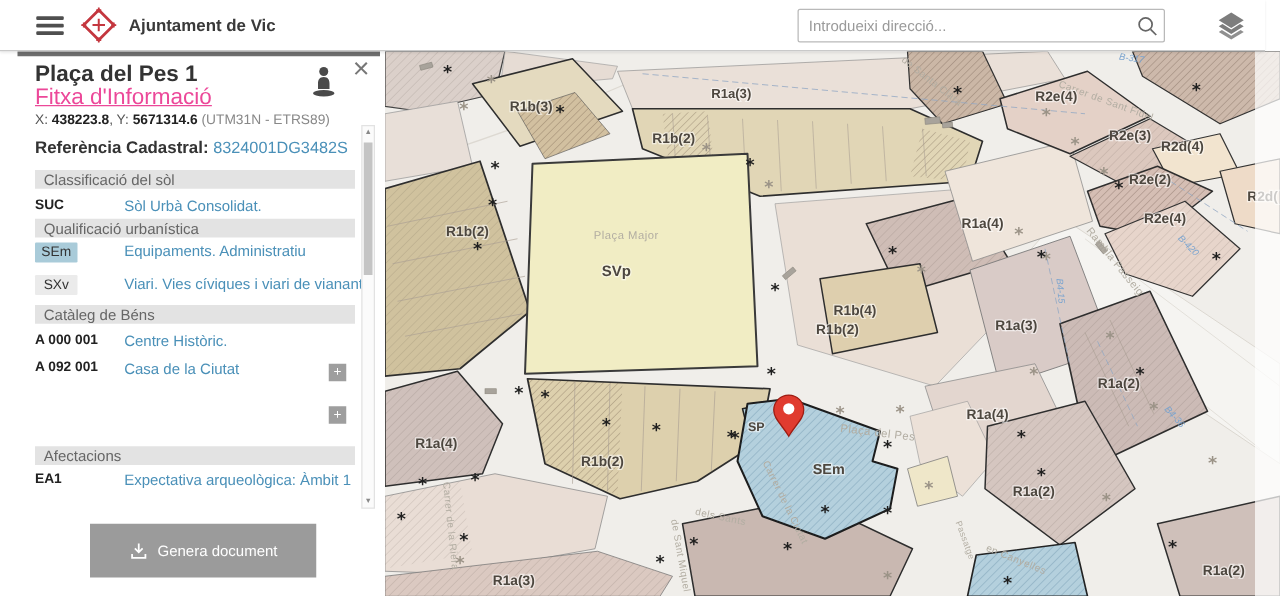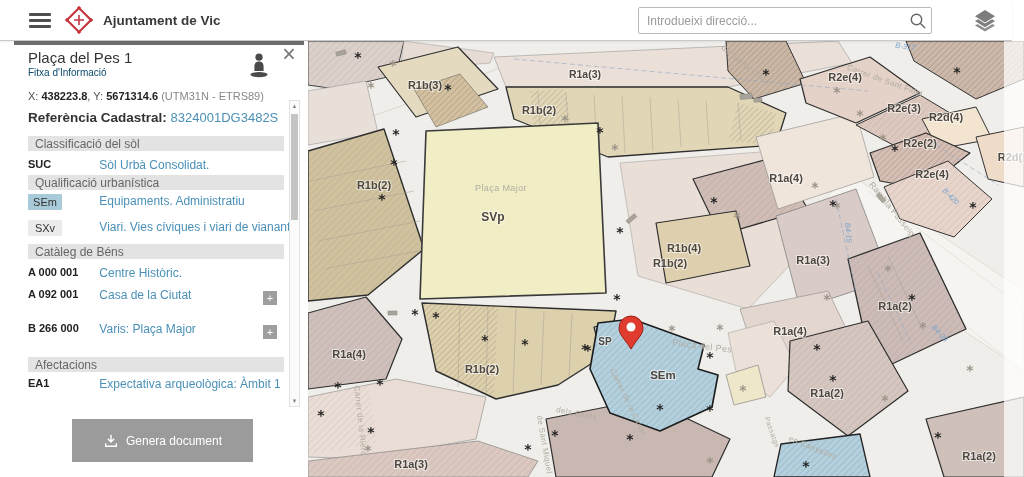--- a/index.html
+++ b/index.html
@@ -17,22 +17,22 @@
     border-radius:2px;background:#fff;display:flex;align-items:center;}
   #searchbox input{flex:1;border:none;outline:none;font-size:12px;color:#a21caf;padding:0 8px;
     font-family:"Liberation Sans",sans-serif;background:transparent;}
   #searchbox input::placeholder{color:#9a9a9a;}
   #search-ic{width:26px;height:22px;display:flex;align-items:center;justify-content:center;cursor:pointer;}
   #layers-ic{position:absolute;left:972px;top:8px;width:26px;height:24px;cursor:pointer;}
 
   
   #panel{position:absolute;left:0;top:41px;width:308px;height:436px;background:#fff;z-index:20;}
   #panel-topbar{position:absolute;left:14px;top:0px;width:290px;height:4px;background:#6e6e6e;}
-  .ptitle{position:absolute;left:28px;top:8px;font-size:15px;font-weight:normal;color:#333;}
-  .psub{position:absolute;left:28px;top:26px;font-size:10px;color:#0c4a6e;}
+  .ptitle{position:absolute;left:28px;top:8px;font-size:18px;font-weight:bold;color:#333;}
+  .psub{position:absolute;left:28px;top:26px;font-size:18px;color:#ec4899;text-decoration:underline;}
   #person-btn{position:absolute;left:245px;top:10px;width:28px;height:28px;cursor:pointer;}
   #close-btn{position:absolute;left:278px;top:2px;width:22px;height:22px;font-size:23px;line-height:22px;
     color:#777;font-weight:400;cursor:pointer;text-align:center;}
   #coords{position:absolute;left:28px;top:49px;font-size:11px;color:#555;white-space:nowrap;}
   #coords b{color:#222;}
   #coords .datum{color:#888;}
   #refcad{position:absolute;left:28px;top:69px;font-size:13.5px;font-weight:bold;color:#333;white-space:nowrap;}
   #refcad a{font-weight:normal;font-size:13px;color:#4a90b8;text-decoration:none;}
   .secbar{position:absolute;left:28px;width:256px;height:15px;background:#e3e3e3;color:#666;
     font-size:12px;line-height:17px;padding-left:7px;box-sizing:border-box;}
@@ -360,24 +360,20 @@
     <div class="secbar" style="top:203px">Catàleg de Béns</div>
     <div class="row" style="top:225px">
       <span class="code">A 000 001</span>
       <span class="val">Centre Històric.</span>
     </div>
     <div class="row" style="top:247px">
       <span class="code">A 092 001</span>
       <span class="val">Casa de la Ciutat</span>
     </div>
     <div class="plusbtn" style="left:263px;top:250px">+</div>
-    <div class="row" style="top:281px">
-      <span class="code">B 266 000</span>
-      <span class="val">Varis: Plaça Major</span>
-    </div>
     <div class="plusbtn" style="left:263px;top:284px">+</div>
 
     <div class="secbar" style="top:316px">Afectacions</div>
     <div class="row" style="top:336px">
       <span class="code">EA1</span>
       <span class="val">Expectativa arqueològica: Àmbit 1</span>
     </div>
 
     <button id="genbtn">
       <svg width="16" height="16" viewBox="0 0 18 18">

